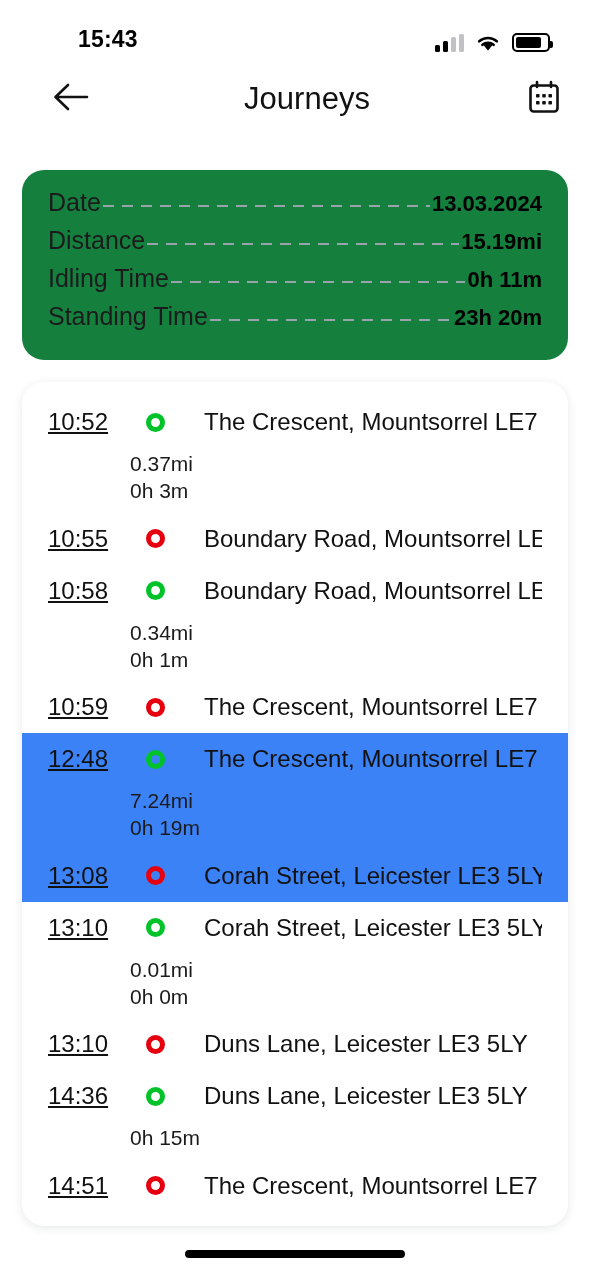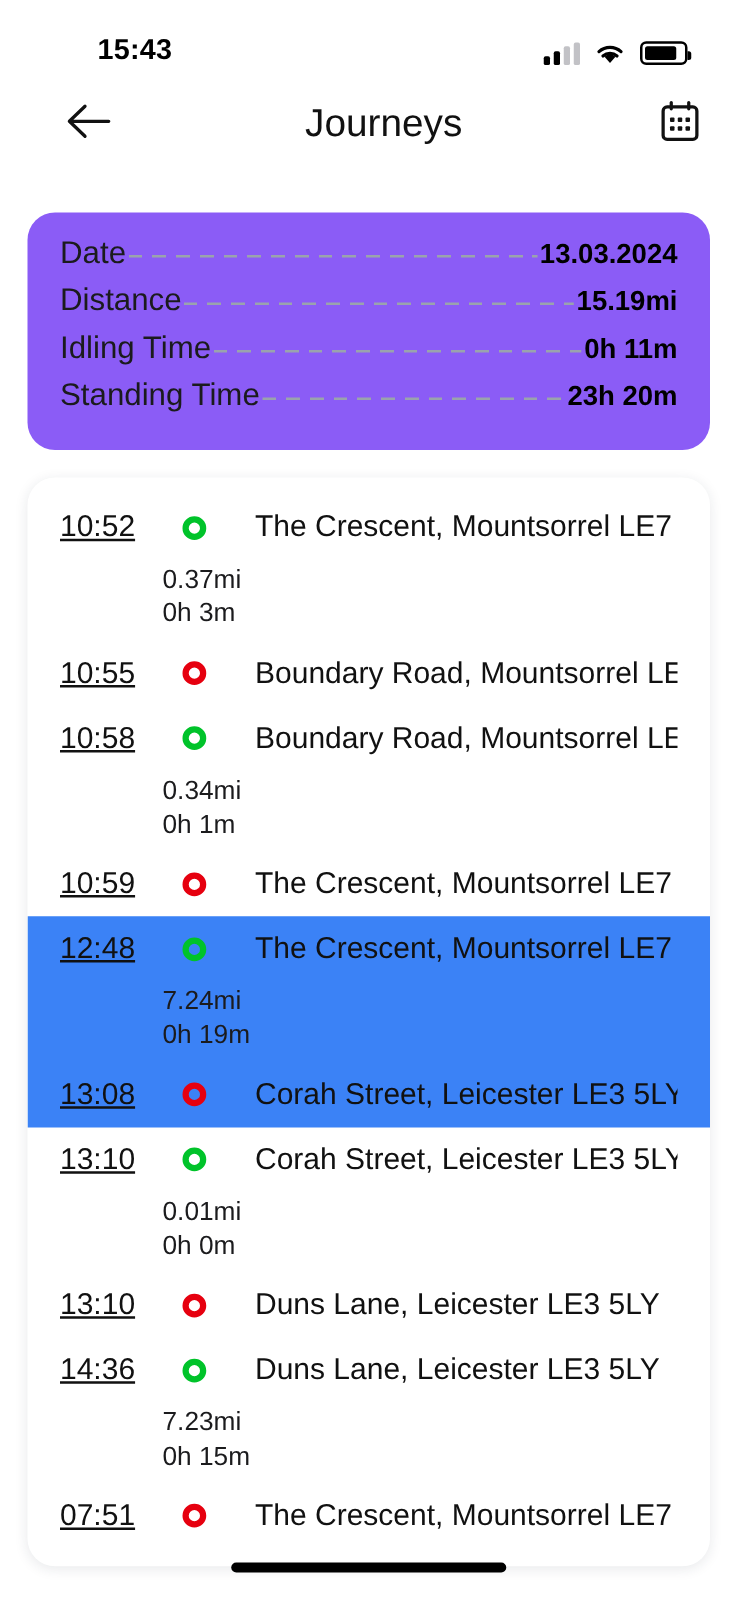--- a/index.html
+++ b/index.html
@@ -56,21 +56,21 @@
     width:100%; text-align:center;
     font-size:31px; color:#111; font-weight:400;
   }
   .nav-cal { position:absolute; right:24px; top:50%; transform:translateY(-50%);
     width:44px; height:44px; display:flex; align-items:center; justify-content:center;
     cursor:pointer; }
 
   
   .summary-card {
     margin:34px 22px 0 22px;
-    background:#8b5cf6;
+    background:#15803d;
     border-radius:22px;
     padding:18px 26px 20px 26px;
   }
   .sum-row {
     display:flex; align-items:baseline;
     height:38px;
   }
   .sum-label {
     font-size:25px; color:#1b1b1d; white-space:nowrap;
   }
@@ -307,26 +307,25 @@
     <div class="group">
       <div class="stop">
         <span class="stop-time">14:36</span>
         <span class="stop-marker">
           <span class="ring"></span>
         </span>
         <span class="stop-addr">Duns Lane, Leicester LE3 5LY</span>
       </div>
       <div class="leg">
         <div class="leg-inner">
-          <div class="leg-line">7.23mi</div>
           <div class="leg-line">0h 15m</div>
         </div>
       </div>
       <div class="stop">
-        <span class="stop-time">07:51</span>
+        <span class="stop-time">14:51</span>
         <span class="stop-marker">
           <span class="ring stop-red"></span>
         </span>
         <span class="stop-addr">The Crescent, Mountsorrel LE7 7PW</span>
       </div>
     </div>
   </div>
 
 <div class="home-indicator"></div>
 

